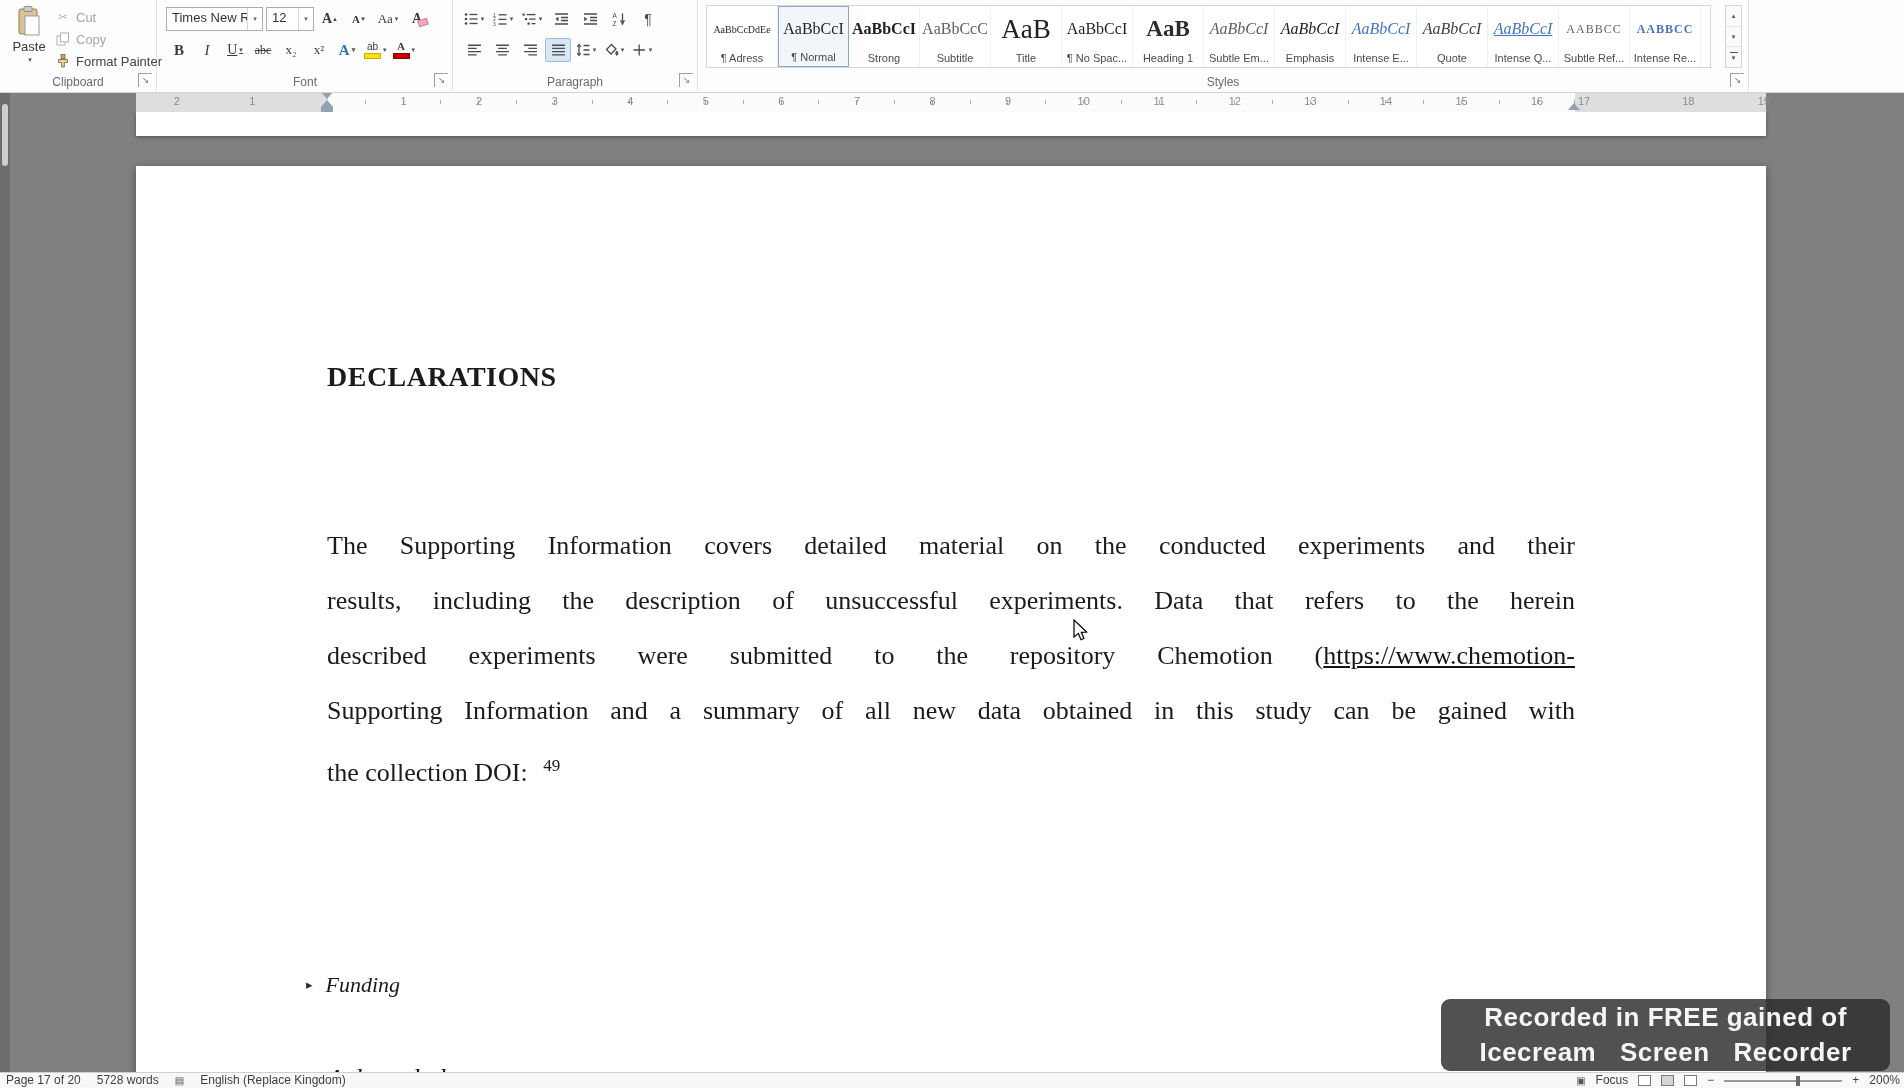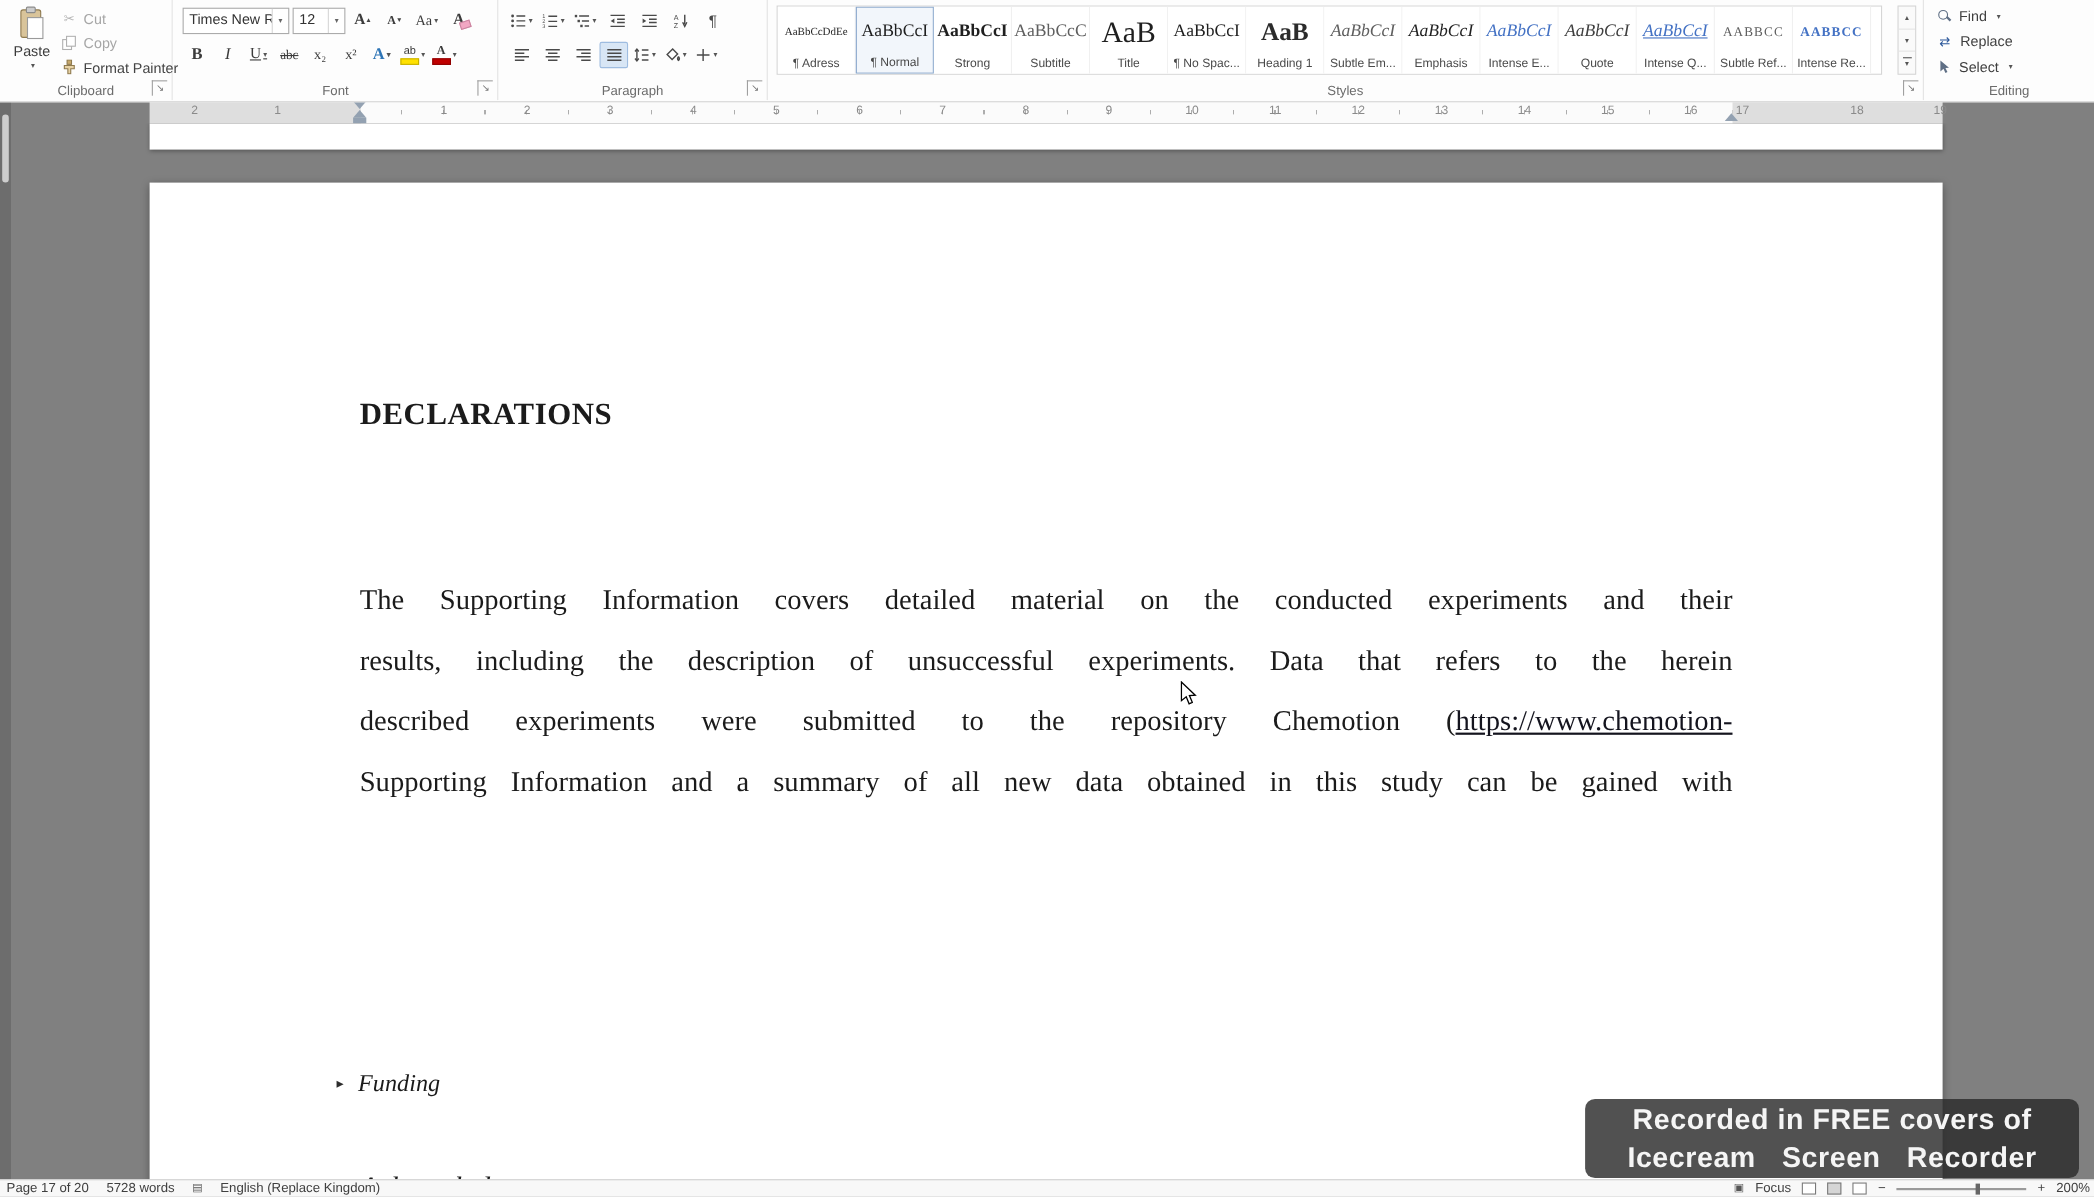--- a/index.html
+++ b/index.html
@@ -451,39 +451,20 @@
         <span>▾</span>
         <span class="gal-more">
             <i></i>
             <b style="font-weight:normal;">▾</b>
           </span>
       </div>
       <span class="group-label">Styles</span>
       <span class="launcher">↘</span>
     </section>
 
-    <section class="group" id="g-edit">
-      <div class="erow">
-        <span class="mag"></span>
-        <span>Find</span>
-        <span class="chev">▾</span>
-      </div>
-      <div class="erow">
-        <span class="rep-ic">⇄</span>
-        <span>Replace</span>
-      </div>
-      <div class="erow">
-        <svg width="13" height="13" viewBox="0 0 13 13">
-          <path d="M3 1 L3 11 L5.8 8.6 L7.6 12.4 L9.4 11.5 L7.6 7.8 L10.8 7.5 Z" fill="#5f6f85"></path>
-        </svg>
-        <span>Select</span>
-        <span class="chev">▾</span>
-      </div>
-      <span class="group-label">Editing</span>
-    </section>
   </div>
 
   <div id="ruler">
     <div class="ruler-page">
       <div class="ruler-content">
         <div class="ruler-ticks"></div>
       </div>
     </div>
     <div>
         <span class="rnum" style="left: 176.86px;">2</span>
@@ -516,20 +497,21 @@
 
   <div id="docarea">
     <div class="prev-page"></div>
     <div class="page">
       <div class="doc-heading">DECLARATIONS</div>
       <div class="para">
         <div class="pline"><span>The Supporting Information covers detailed material on the conducted experiments and their</span></div>
         <div class="pline"><span>results, including the description of unsuccessful experiments. Data that refers to the herein</span></div>
         <div class="pline"><span>described experiments were submitted to the repository Chemotion (</span><span class="doclink">https://www.chemotion-</span></div>
         <div class="pline"><span>Supporting Information and a summary of all new data obtained in this study can be gained with</span></div>
+        <div class="pline last"><span>the collection DOI: </span><sup>49</sup></div>
       </div>
       <div class="funding">
         <span class="outline-marker">▸</span>
         <span class="ftext">Funding</span>
       </div>
       <div class="clipped-heading">Acknowledgements</div>
     </div>
   </div>
 
   <div id="left-strip">
@@ -552,21 +534,21 @@
       <span class="zoom-btn">−</span>
       <span class="zoom-track">
           <span class="zoom-thumb"></span>
         </span>
       <span class="zoom-btn">+</span>
       <span class="sb-item">200%</span>
     </div>
   </div>
 
   <div id="watermark">
-    <span class="wm1">Recorded in FREE covers of</span>
+    <span class="wm1">Recorded in FREE gained of</span>
     <span class="wm2">Icecream Screen Recorder</span>
   </div>
 
   <svg id="cursor" width="16" height="23" viewBox="0 0 16 23">
     <path d="M1 1 L1 18 L5.4 14.4 L8 20.8 L10.9 19.5 L8.3 13.3 L13.6 13 Z" fill="#ffffff" stroke="#000000" stroke-width="1.2"></path>
   </svg>
 
 </div>
 
 </body></html>

